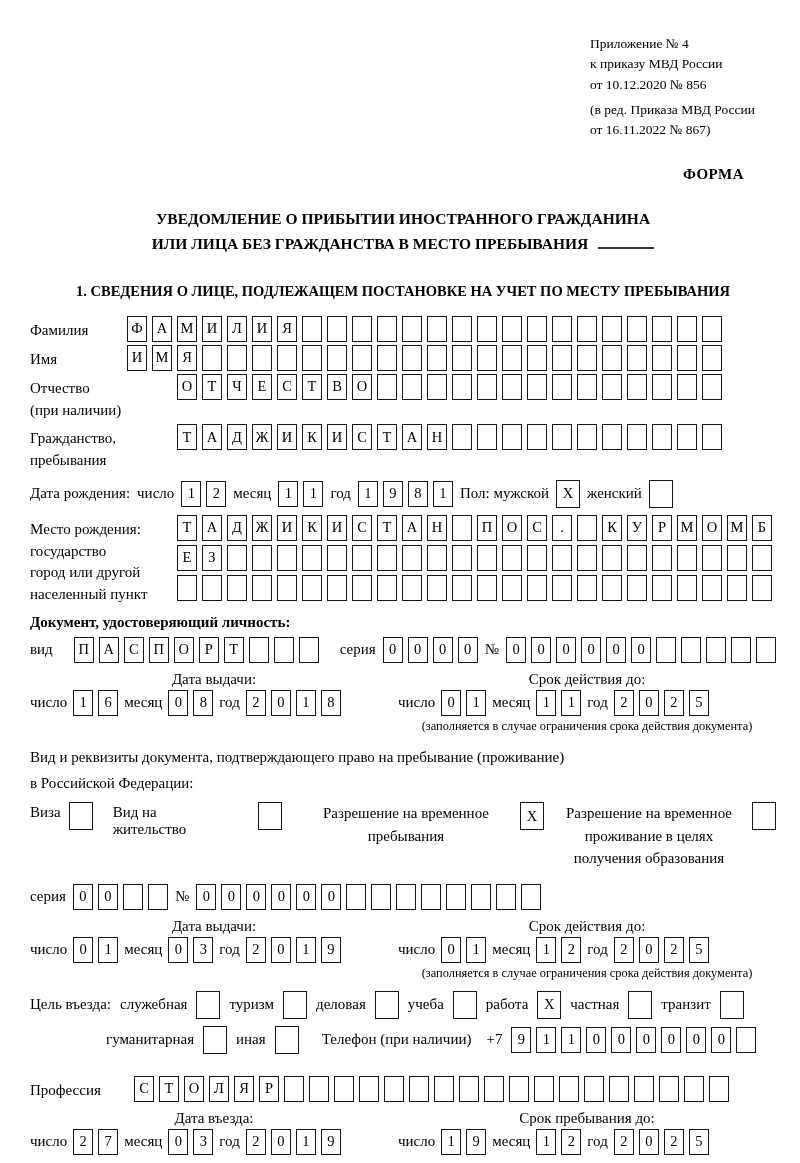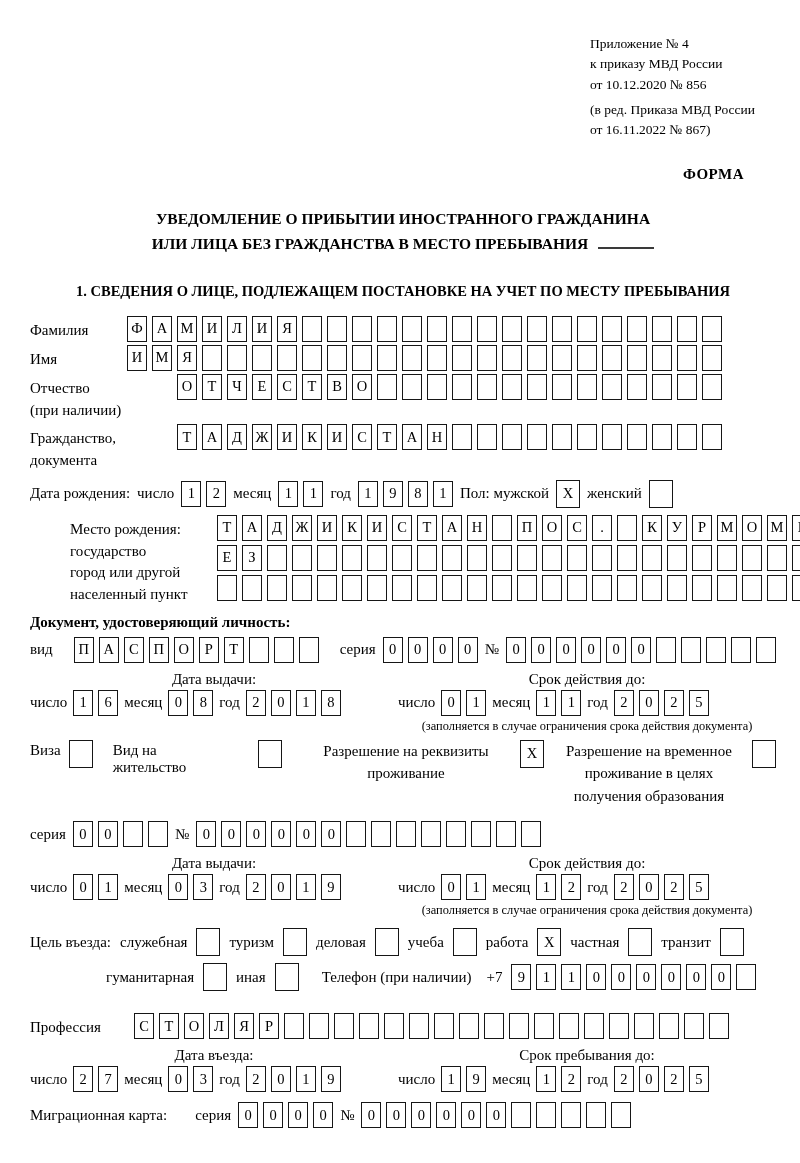--- a/index.html
+++ b/index.html
@@ -165,21 +165,21 @@
         <span class="cell"></span>
         <span class="cell"></span>
         <span class="cell"></span>
         <span class="cell"></span>
       </div>
   </div>
 
   <div class="row">
     <div class="row-label w147">
       <div>Гражданство,</div>
-      <div>документа</div>
+      <div>пребывания</div>
     </div>
     <div class="cells">
         <span class="cell">Т</span>
         <span class="cell">А</span>
         <span class="cell">Д</span>
         <span class="cell">Ж</span>
         <span class="cell">И</span>
         <span class="cell">К</span>
         <span class="cell">И</span>
         <span class="cell">С</span>
@@ -222,21 +222,21 @@
     <span>Пол: мужской</span>
     <span class="cells checkbox">
         <span class="cell">X</span>
       </span>
     <span>женский</span>
     <span class="cells checkbox">
         <span class="cell"></span>
       </span>
   </div>
 
-  <div class="row" style="margin-top:7px;margin-left:40px;">
+  <div class="row" style="margin-top:7px;">
     <div class="row-label w147">
       <div>Место рождения:</div>
       <div>государство</div>
       <div>город или другой</div>
       <div>населенный пункт</div>
     </div>
     <div class="cellcol">
       <div class="cells">
           <span class="cell">Т</span>
           <span class="cell">А</span>
@@ -400,36 +400,40 @@
             <span class="cell">2</span>
             <span class="cell">0</span>
             <span class="cell">2</span>
             <span class="cell">5</span>
           </span>
       </div>
       <div class="dg-note">(заполняется в случае ограничения срока действия документа)</div>
     </div>
   </div>
 
+  <div class="intro">
+    <div>Вид и реквизиты документа, подтверждающего право на пребывание (проживание)</div>
+    <div>в Российской Федерации:</div>
+  </div>
 
   <div class="permit-row">
     <div class="opt">
       <span class="pt3">Виза</span>
       <span class="cells checkbox">
           <span class="cell"></span>
         </span>
     </div>
     <div class="opt" style="margin-left:10px;">
       <span class="pt3">Вид на жительство</span>
       <span class="cells checkbox" style="margin-left:16px;">
           <span class="cell"></span>
         </span>
     </div>
     <div class="opt" style="margin-left:8px;">
-      <span class="opt-label-multi w210">Разрешение на реквизиты проживание</span>
+      <span class="opt-label-multi w210">Разрешение на временное пребывания</span>
       <span class="cells checkbox">
           <span class="cell">X</span>
         </span>
     </div>
     <div class="opt">
       <span class="opt-label-multi w190">Разрешение на временное проживание в целях получения образования</span>
       <span class="cells checkbox">
           <span class="cell"></span>
         </span>
     </div>

